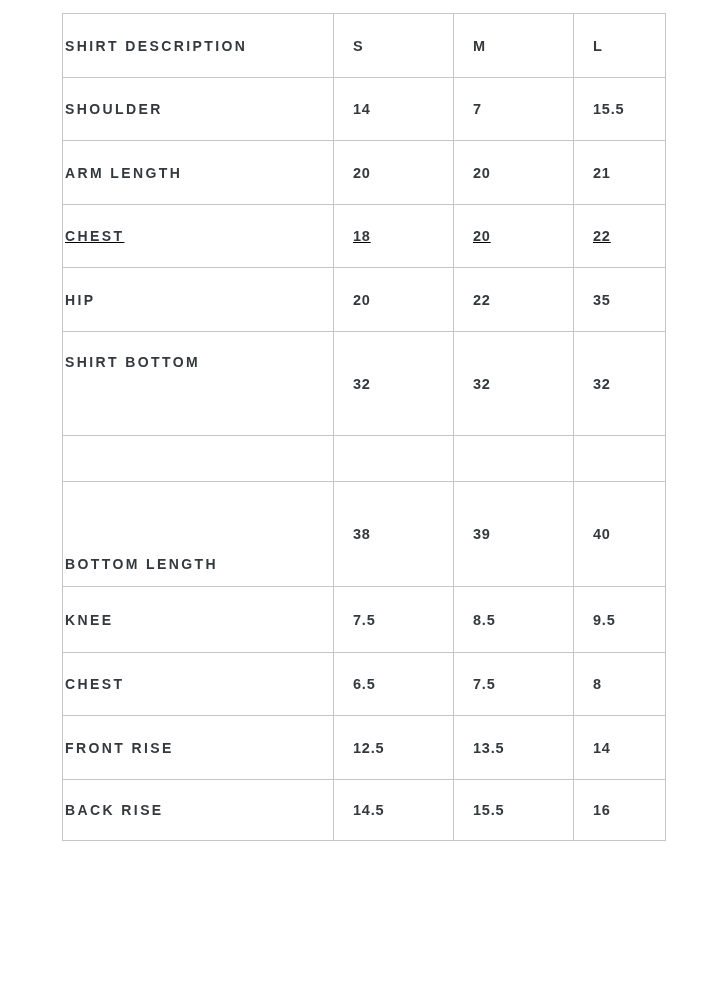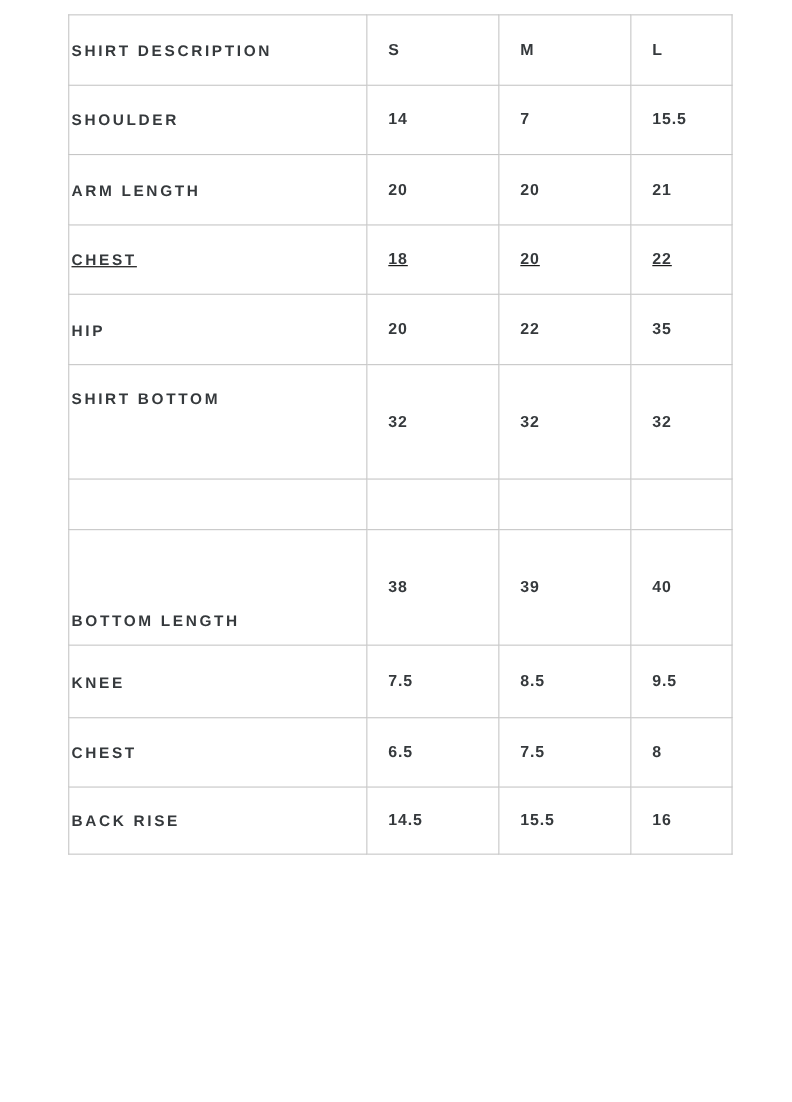--- a/index.html
+++ b/index.html
@@ -133,20 +133,26 @@
         <td class="value-cell">7.5</td>
         <td class="value-cell">8.5</td>
         <td class="value-cell">9.5</td>
       </tr>
       <tr class="r12">
         <td class="label-cell">CHEST</td>
         <td class="value-cell">6.5</td>
         <td class="value-cell">7.5</td>
         <td class="value-cell">8</td>
       </tr>
+      <tr class="r13">
+        <td class="label-cell">FRONT RISE</td>
+        <td class="value-cell">12.5</td>
+        <td class="value-cell">13.5</td>
+        <td class="value-cell">14</td>
+      </tr>
       <tr class="r14">
         <td class="label-cell">BACK RISE</td>
         <td class="value-cell">14.5</td>
         <td class="value-cell">15.5</td>
         <td class="value-cell">16</td>
       </tr>
     </tbody>
   </table>
 </div>
 

